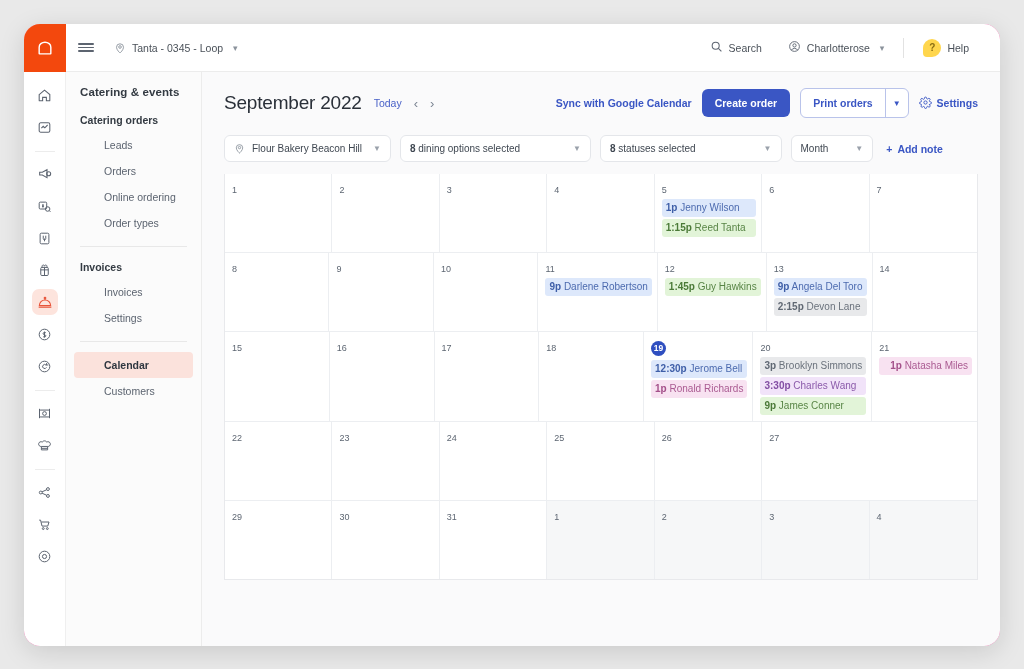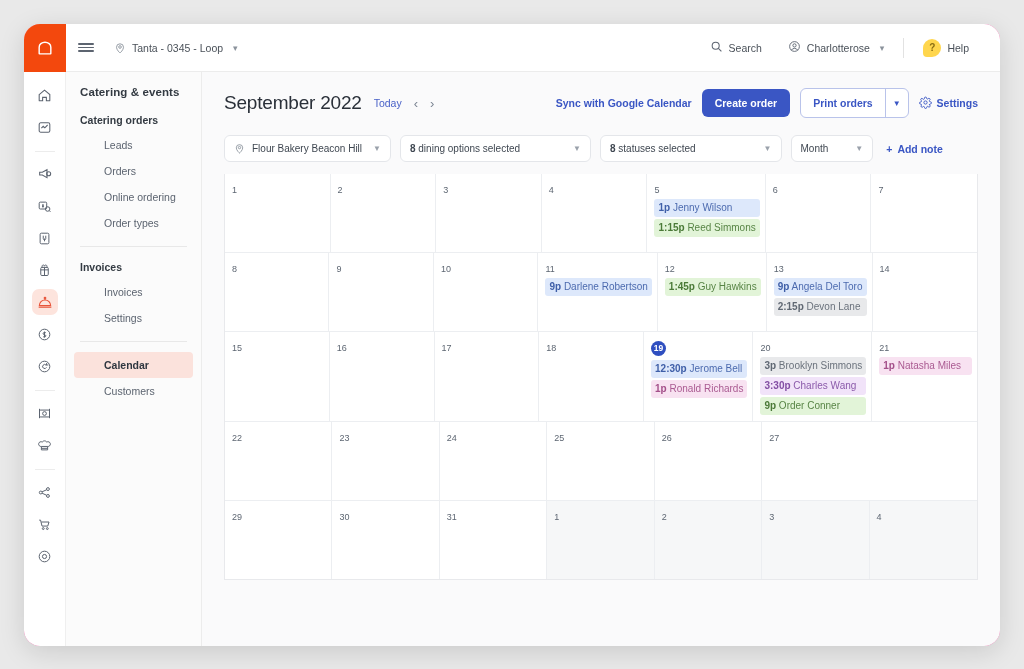--- a/index.html
+++ b/index.html
@@ -130,21 +130,21 @@
   .ev {
     border-radius:3px; padding: 2px 4px 2px 4px; margin-bottom:2.5px;
     font-size:10px; white-space:nowrap; overflow:hidden; cursor:pointer;
     line-height:1.35;
   }
   .ev .t { font-weight:bold; }
   .ev .n { font-weight:400; opacity:.92; }
   .ev-blue   { background:#dde8fb; color:#3f5fa8; }
   .ev-green  { background:#e2f4d8; color:#4b7a38; }
   .ev-purple { background:#f1e3f9; color:#834fa4; }
-  .ev-pink   { background:#f8e2f1; color:#a4508a; }
+  .ev-pink   { background:#f8e2f1; color:#a4508a;text-align:right; }
   .ev-grey   { background:#e8e9eb; color:#606873; }
 </style>
 </head>
 <body>
 
 <div id="page">
   <div class="window">
 
     <div class="topbar">
       <div class="logo">
@@ -383,40 +383,40 @@
         </div>
       </div>
 
       <div class="cal">
         <div id="cal-body">
             <div class="cal-row">
               <div class="cell"><div class="daynum">1</div></div>
               <div class="cell"><div class="daynum">2</div></div>
               <div class="cell"><div class="daynum">3</div></div>
               <div class="cell"><div class="daynum">4</div></div>
-              <div class="cell"><div class="daynum">5</div><div class="ev ev-blue"><span class="t">1p</span><span class="n"> Jenny Wilson</span></div><div class="ev ev-green"><span class="t">1:15p</span><span class="n"> Reed Simmons</span></div></div>
+              <div class="cell"><div class="daynum">5</div><div class="ev ev-blue"><span class="t">1p</span><span class="n"> Jenny Wilson</span></div><div class="ev ev-green"><span class="t">1:15p</span><span class="n"> Reed Tanta</span></div></div>
               <div class="cell"><div class="daynum">6</div></div>
               <div class="cell"><div class="daynum">7</div></div>
             </div>
             <div class="cal-row">
               <div class="cell"><div class="daynum">8</div></div>
               <div class="cell"><div class="daynum">9</div></div>
               <div class="cell"><div class="daynum">10</div></div>
               <div class="cell"><div class="daynum">11</div><div class="ev ev-blue"><span class="t">9p</span><span class="n"> Darlene Robertson</span></div></div>
               <div class="cell"><div class="daynum">12</div><div class="ev ev-green"><span class="t">1:45p</span><span class="n"> Guy Hawkins</span></div></div>
               <div class="cell"><div class="daynum">13</div><div class="ev ev-blue"><span class="t">9p</span><span class="n"> Angela Del Toro</span></div><div class="ev ev-grey"><span class="t">2:15p</span><span class="n"> Devon Lane</span></div></div>
               <div class="cell"><div class="daynum">14</div></div>
             </div>
             <div class="cal-row">
               <div class="cell"><div class="daynum">15</div></div>
               <div class="cell"><div class="daynum">16</div></div>
               <div class="cell"><div class="daynum">17</div></div>
               <div class="cell"><div class="daynum">18</div></div>
               <div class="cell"><div class="daynum today">19</div><div class="ev ev-blue"><span class="t">12:30p</span><span class="n"> Jerome Bell</span></div><div class="ev ev-pink"><span class="t">1p</span><span class="n"> Ronald Richards</span></div></div>
-              <div class="cell"><div class="daynum">20</div><div class="ev ev-grey"><span class="t">3p</span><span class="n"> Brooklyn Simmons</span></div><div class="ev ev-purple"><span class="t">3:30p</span><span class="n"> Charles Wang</span></div><div class="ev ev-green"><span class="t">9p</span><span class="n"> Order Conner</span></div></div>
+              <div class="cell"><div class="daynum">20</div><div class="ev ev-grey"><span class="t">3p</span><span class="n"> Brooklyn Simmons</span></div><div class="ev ev-purple"><span class="t">3:30p</span><span class="n"> Charles Wang</span></div><div class="ev ev-green"><span class="t">9p</span><span class="n"> James Conner</span></div></div>
               <div class="cell"><div class="daynum">21</div><div class="ev ev-pink"><span class="t">1p</span><span class="n"> Natasha Miles</span></div></div>
             </div>
             <div class="cal-row">
               <div class="cell"><div class="daynum">22</div></div>
               <div class="cell"><div class="daynum">23</div></div>
               <div class="cell"><div class="daynum">24</div></div>
               <div class="cell"><div class="daynum">25</div></div>
               <div class="cell"><div class="daynum">26</div></div>
               <div class="cell"><div class="daynum">27</div></div>
             </div>

